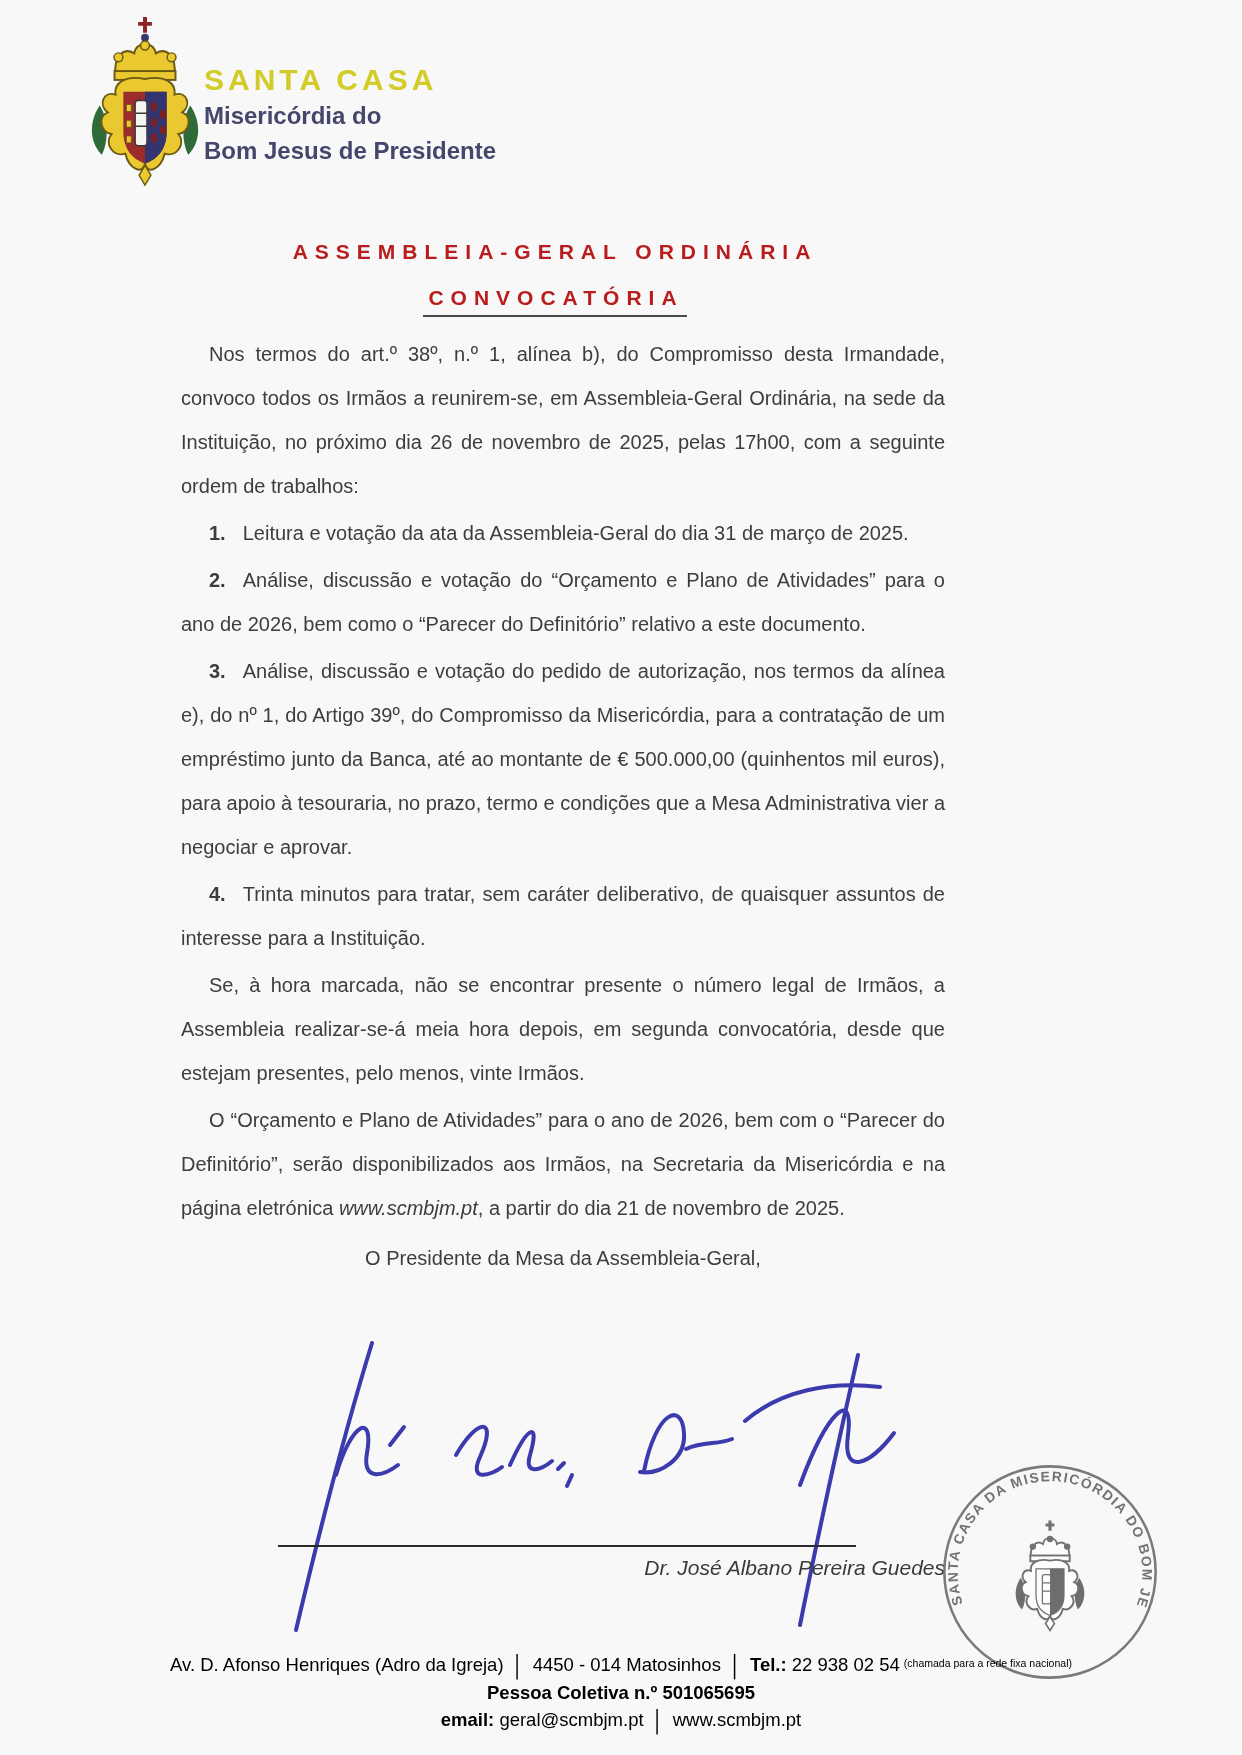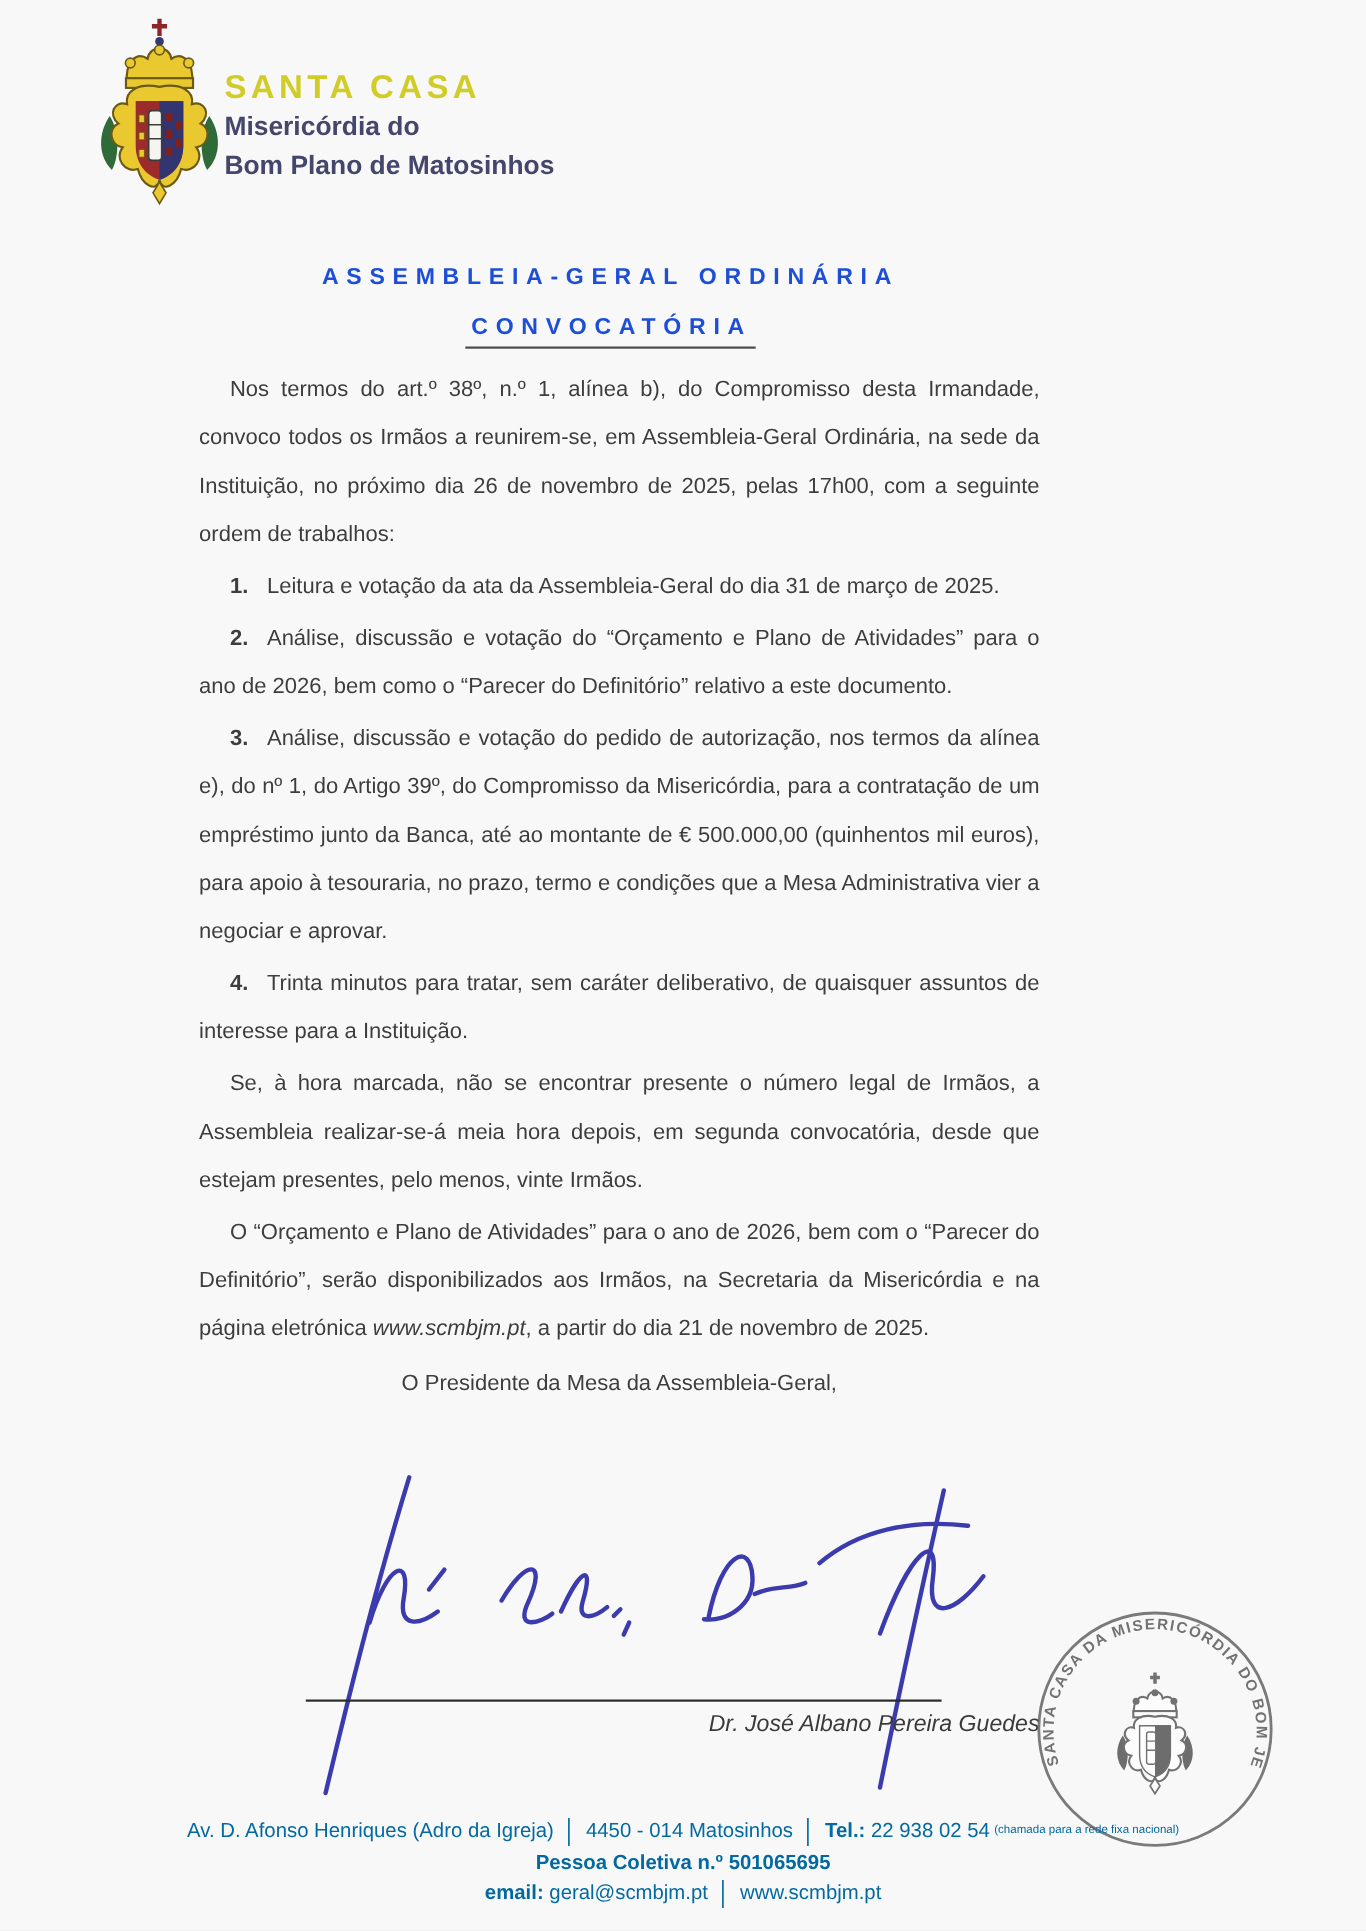--- a/index.html
+++ b/index.html
@@ -8,21 +8,21 @@
     position:relative; width:1242px; height:1755px; margin:0 auto;
     background:#f7f8f7; overflow:hidden;
     font-family:"Liberation Sans", sans-serif; color:#3d3d3d;
   }
   
   .logo { position:absolute; left:86px; top:14px; }
   .brand { position:absolute; left:204px; top:62px; }
   .brand-top { font-weight:bold; font-size:30px; letter-spacing:4px; color:#d2cc28; line-height:36px; }
   .brand-line { font-weight:bold; font-size:24px; color:#45466b; line-height:35px; }
   
-  .titles { position:absolute; left:165px; top:240px; width:780px; text-align:center; color:#1d4ed8; }
+  .titles { position:absolute; left:165px; top:240px; width:780px; text-align:center; color:#b91c1c; }
   .doc-title { font-size:21px; font-weight:bold; letter-spacing:7px; }
   .doc-subtitle { display:inline-block; margin-top:22px; font-size:21px; font-weight:bold; letter-spacing:7px;
     border-bottom:2px solid #4a4a4a; padding:0 3px 5px 5px; }
   
   .content { position:absolute; left:165px; top:332px; width:780px; font-size:20px; line-height:44px; }
   .content p { text-align:justify; text-indent:28px; margin:0 0 3px 16px; }
   .num { font-weight:bold; }
   .gap { display:inline-block; width:17px; }
   .it { font-style:italic; }
   .center-line { text-align:center !important; text-indent:0 !important; }
@@ -30,21 +30,21 @@
   .roleline { margin-top:6px !important; }
   
   .sig-svg { position:absolute; left:240px; top:1325px; }
   .sig-rule { position:absolute; left:278px; top:1545px; width:578px; height:2px; background:#2b2b2b; }
   .sig-name { position:absolute; left:165px; top:1556px; width:780px; text-align:right;
     font-style:italic; font-size:21px; color:#3a3a3a; }
   
   .seal { position:absolute; left:930px; top:1452px; opacity:.82; }
   
   .footer { position:absolute; left:100px; top:1650px; width:1042px; text-align:center;
-    color:#0369a1; font-size:18.5px; line-height:27px; }
+    color:#000000; font-size:18.5px; line-height:27px; }
   .footer .b { font-weight:bold; }
   .footer .sep { display:inline-block; margin:0 8px; font-size:21px; font-weight:300; vertical-align:-2px; }
   .footer .tiny { font-size:10.5px; vertical-align:4px; margin-left:4px; }
 </style>
 </head>
 <body>
 
 <div class="page">
 
   <div class="logo">
@@ -75,21 +75,21 @@
           <rect x="41" y="108" width="5" height="7"></rect>
           <rect x="41" y="124" width="5" height="7"></rect>
       </g>
       <path d="M60 154 l6 10 l-6 10 l-6 -10 Z" fill="#e9c92f" stroke="#6b5a14" stroke-width="1.5"></path>
     </svg>
   </div>
 
   <div class="brand">
     <div class="brand-top">SANTA CASA</div>
     <div class="brand-line">Misericórdia do</div>
-    <div class="brand-line">Bom Plano de Matosinhos</div>
+    <div class="brand-line">Bom Jesus de Presidente</div>
   </div>
 
   <div class="titles">
     <div class="doc-title">ASSEMBLEIA-GERAL ORDINÁRIA</div>
     <div><span class="doc-subtitle">CONVOCATÓRIA</span></div>
   </div>
 
   <div class="content">
     <p>Nos termos do art.º 38º, n.º 1, alínea b), do Compromisso desta Irmandade, convoco todos os Irmãos a reunirem-se, em Assembleia-Geral Ordinária, na sede da Instituição, no próximo dia 26 de novembro de 2025, pelas 17h00, com a seguinte ordem de trabalhos:</p>
 

